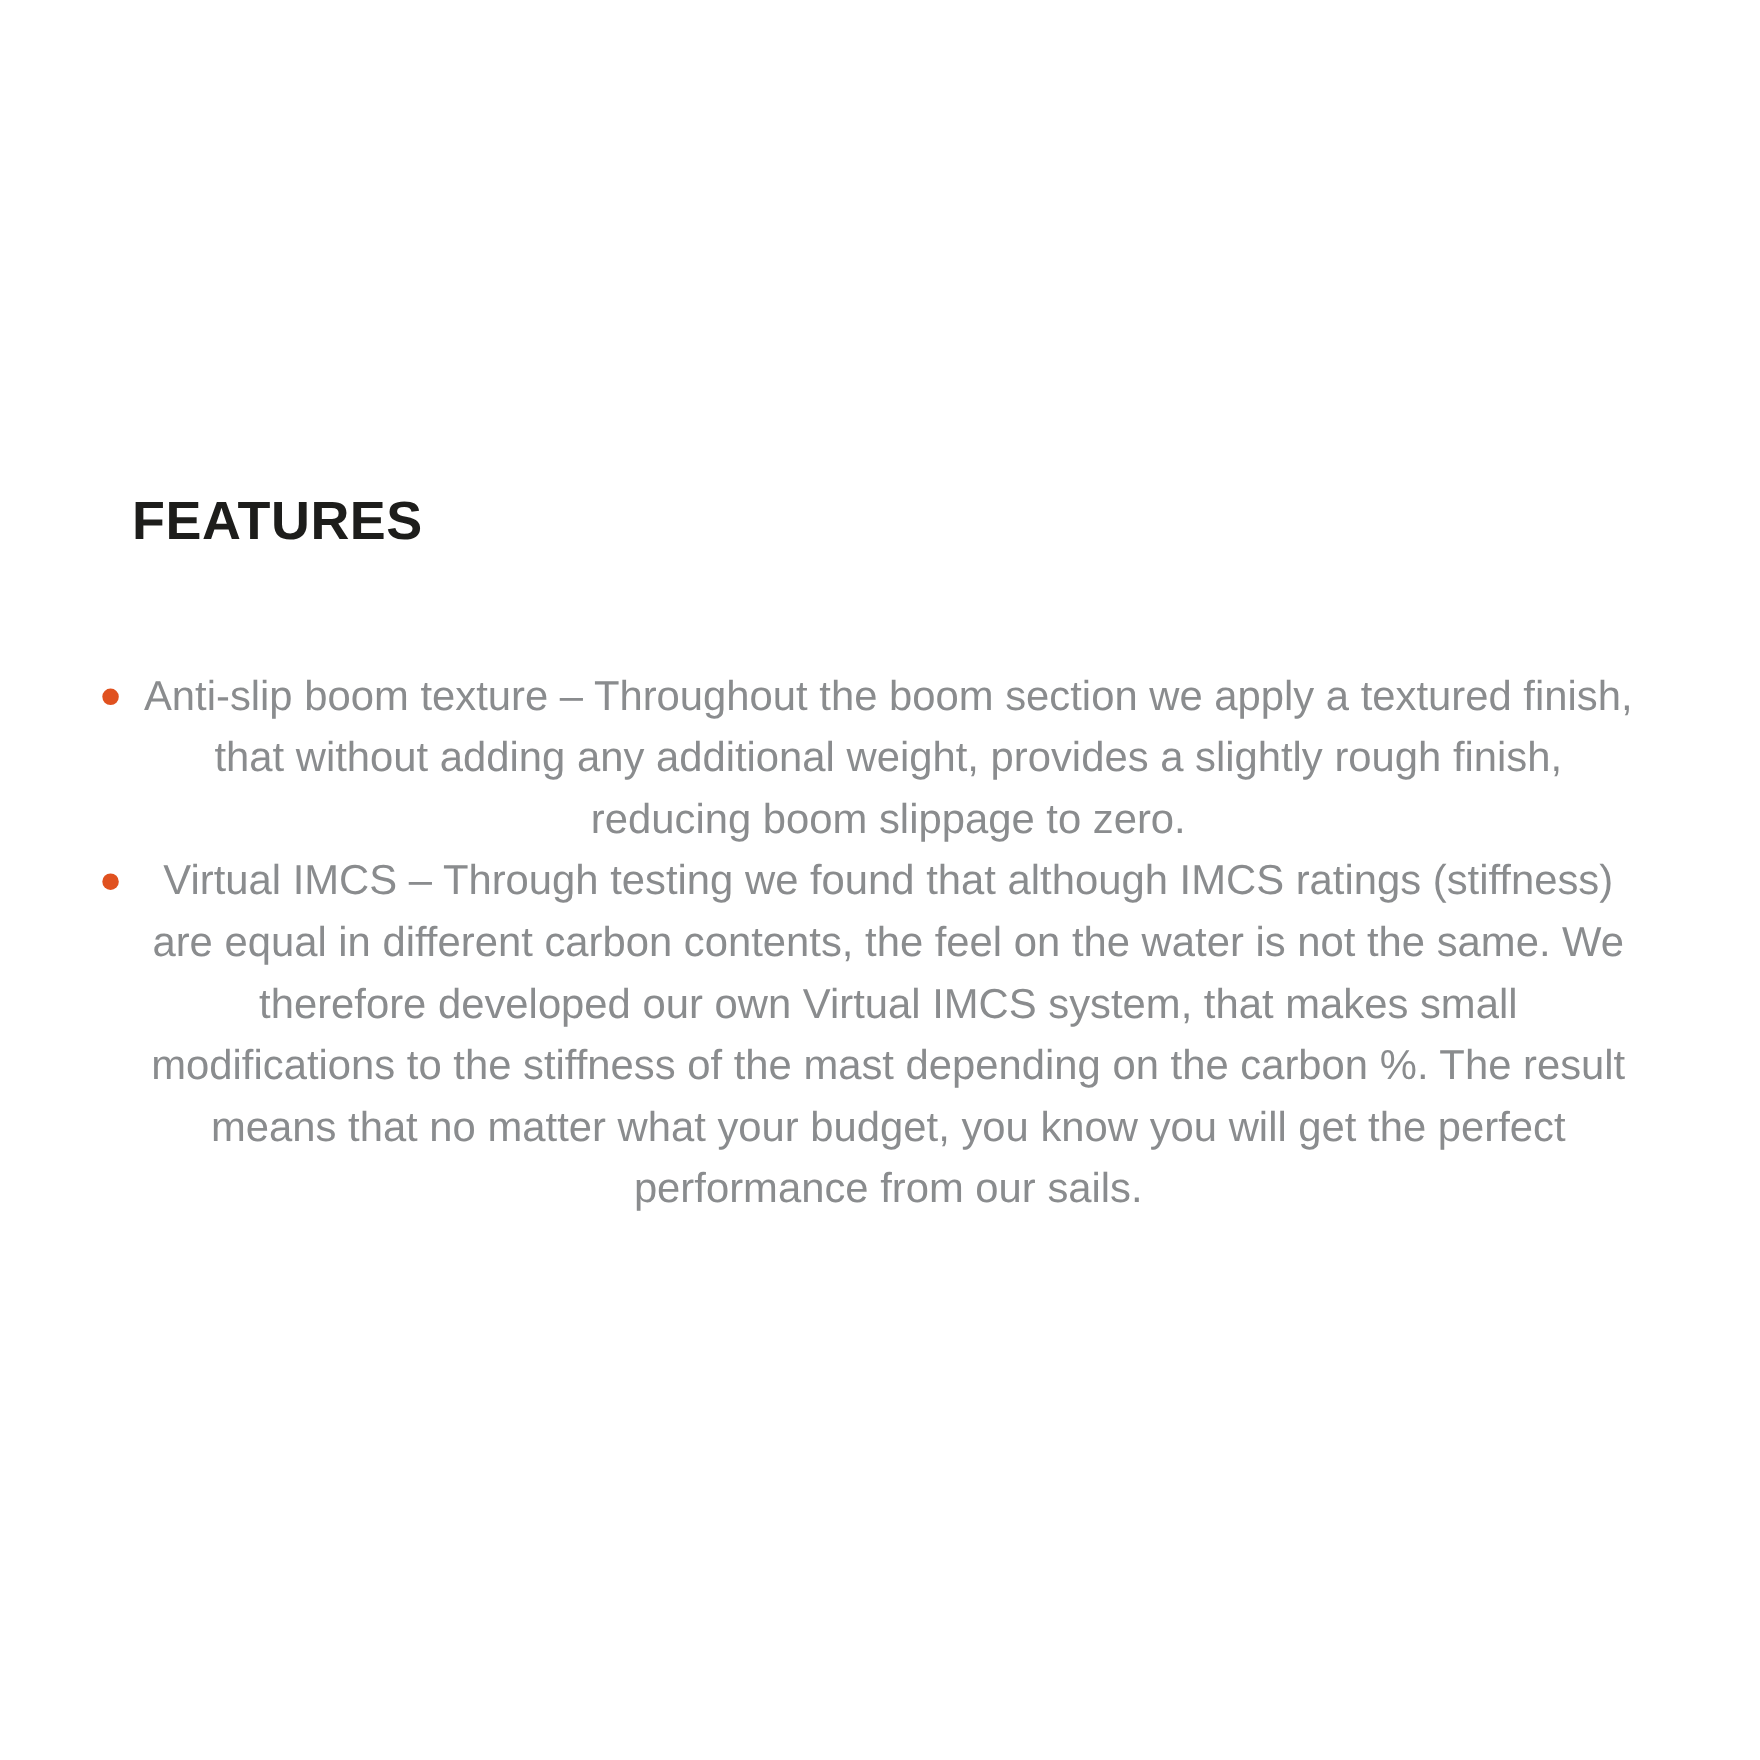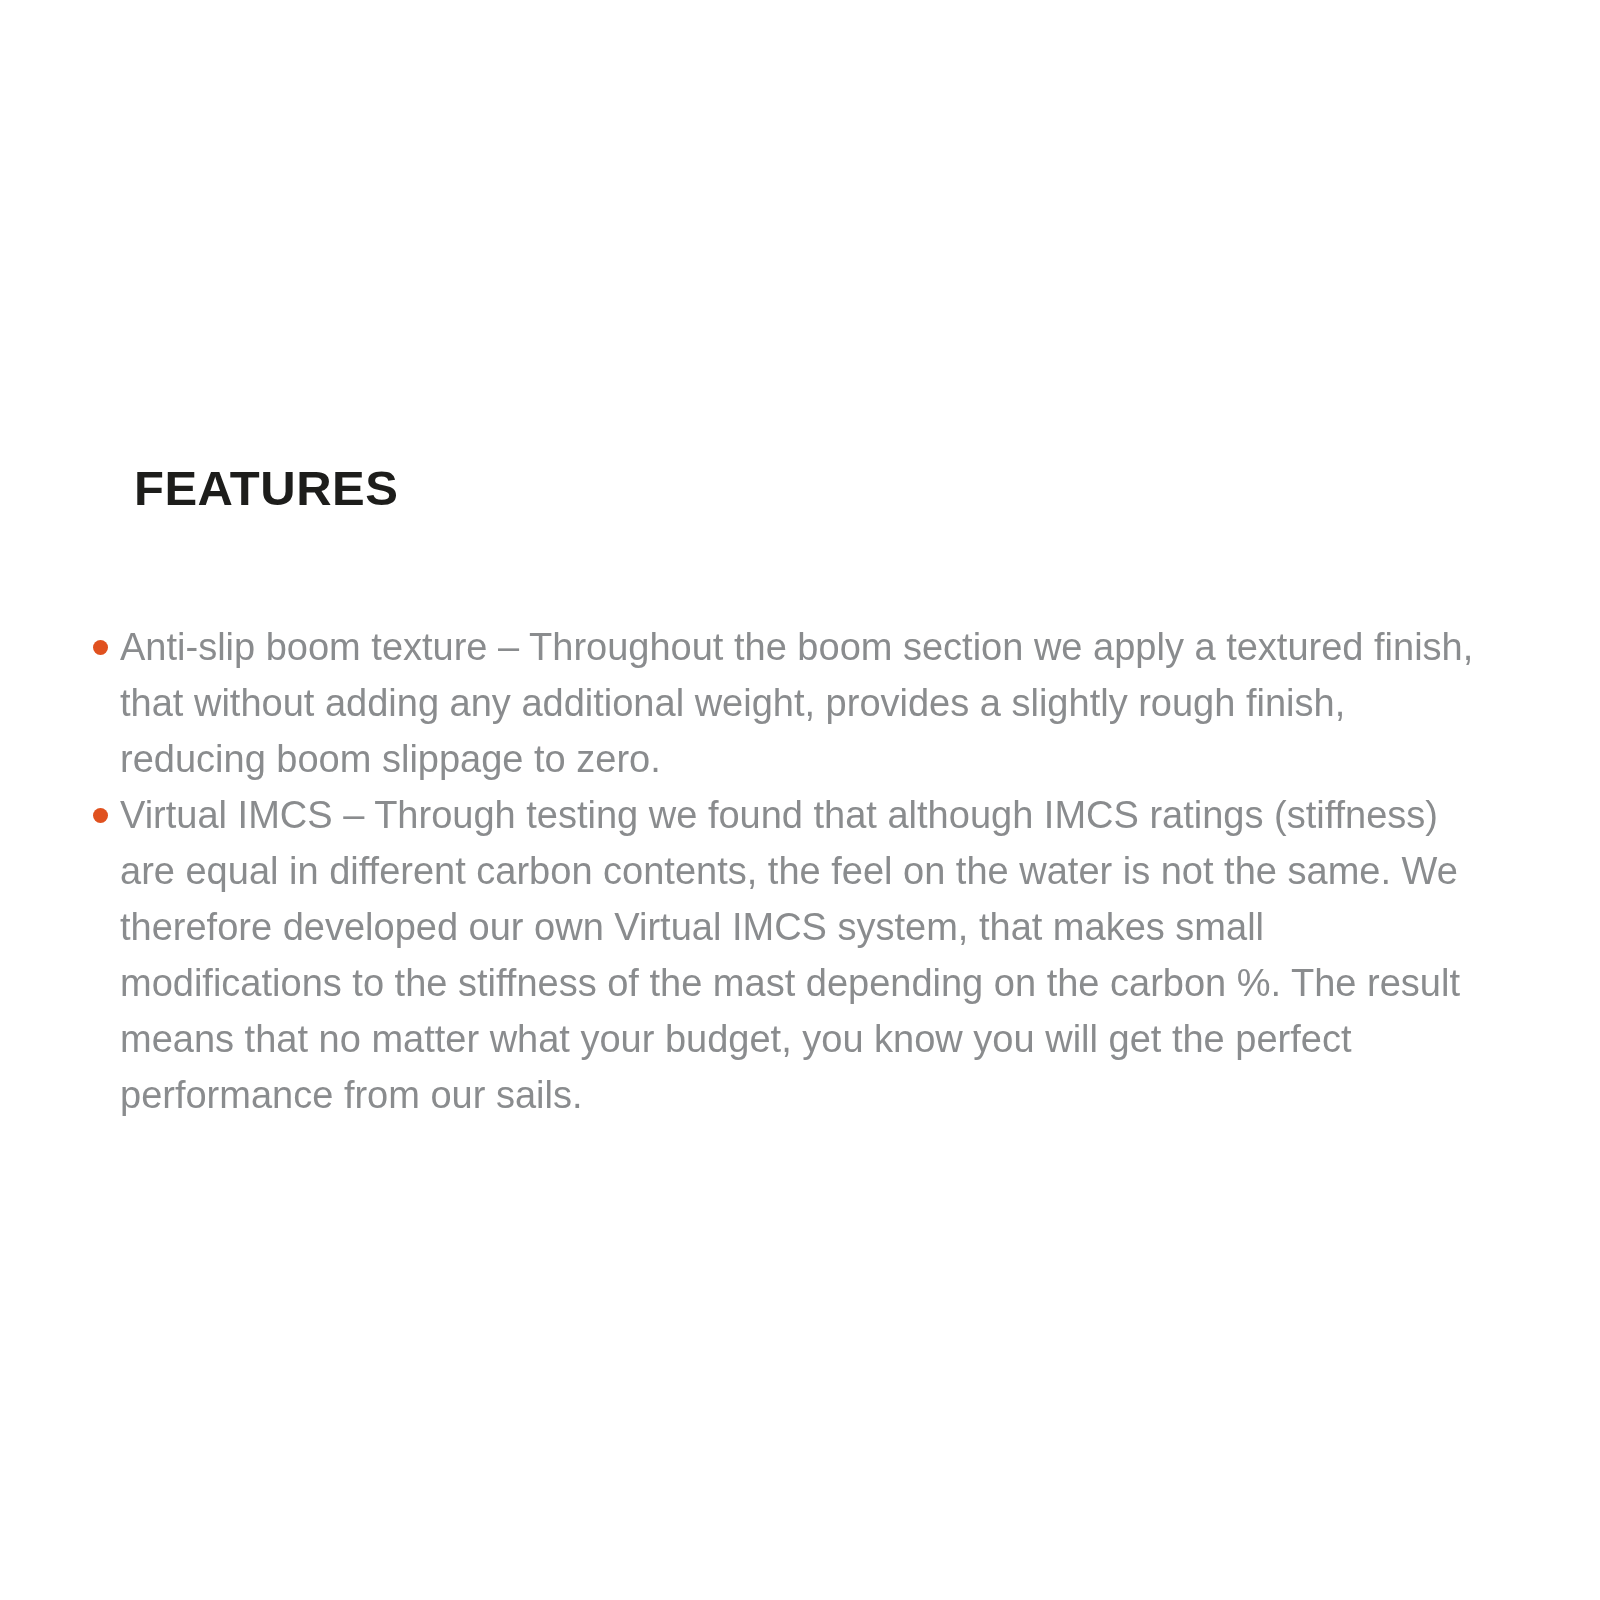--- a/index.html
+++ b/index.html
@@ -19,32 +19,33 @@
     --text-color: #8a8c8e;
     --bullet-color: #e0511f;
   }
   .content {
     position: absolute;
     left: 120px;
     top: 450px;
     width: 1375px;
   }
   .features-heading {
-    margin: 14px;
+    margin: 0;
     font-size: 49px;
     line-height: 49px;
     font-weight: 700;
     letter-spacing: 0.5px;
     color: var(--title-color);
     font-family: "Liberation Sans", sans-serif;
   }
   .features-list {
     list-style: none;
     margin: 106px 0 0 0;
     padding: 0;
+    text-align: center;
   }
   .feature-item {
     position: relative;
     color: var(--text-color);
     font-size: 38px;
     line-height: 56px;
     font-weight: 400;
   }
   .bullet {
     position: absolute;

